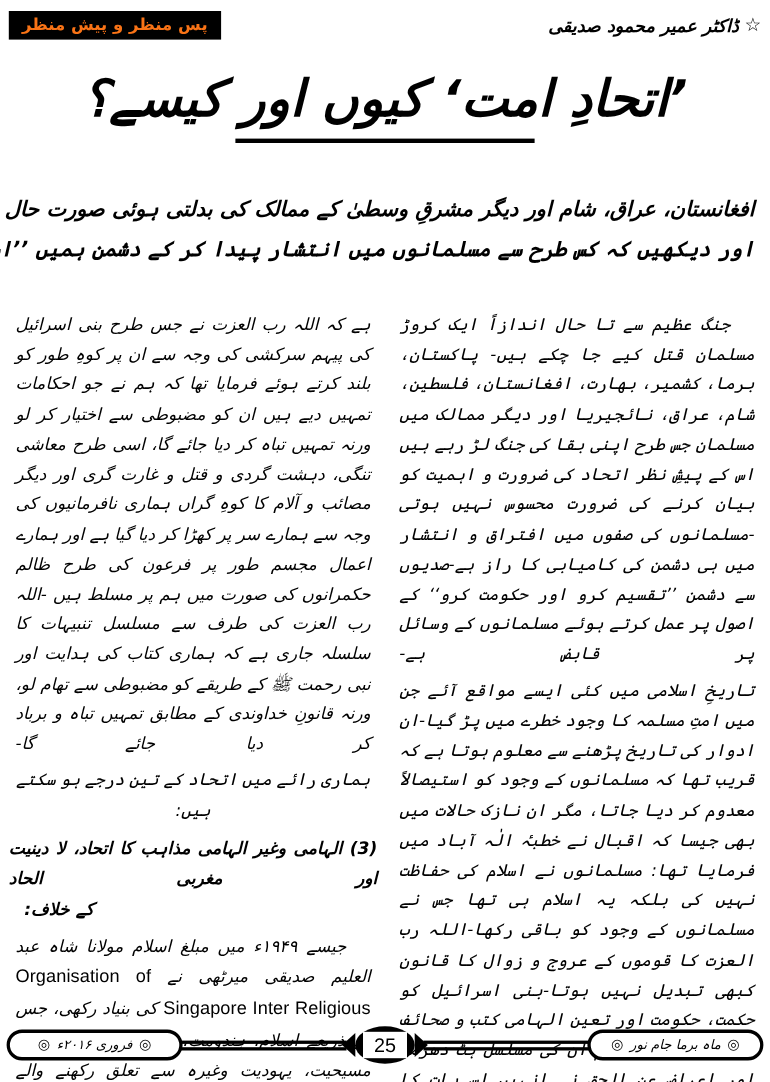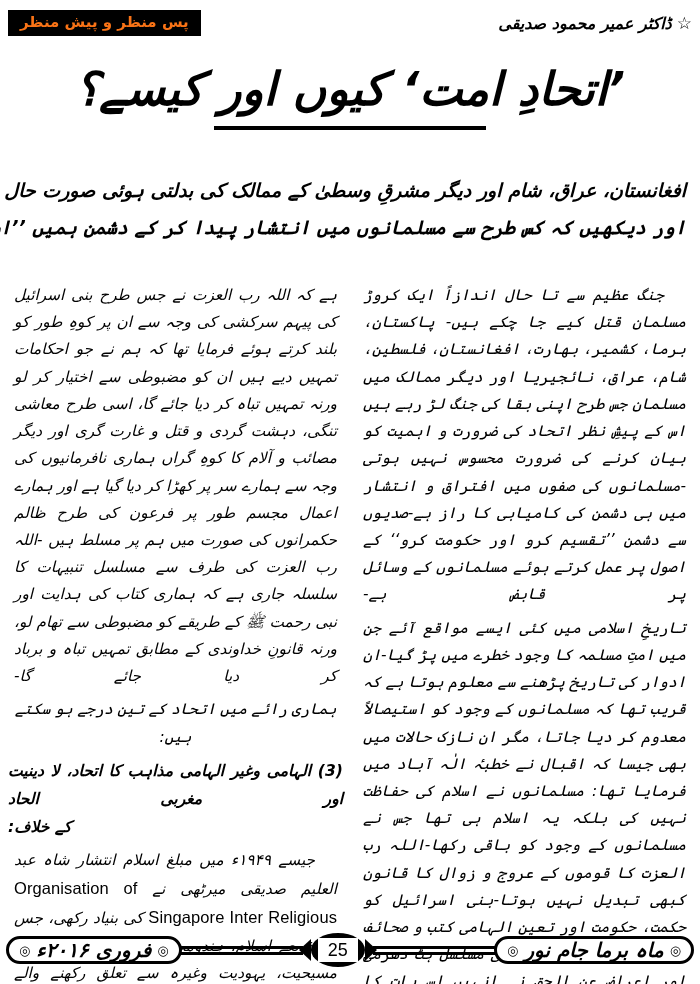--- a/index.html
+++ b/index.html
@@ -173,20 +173,21 @@
     direction: rtl;
     unicode-bidi: isolate;
     text-align: justify;
     text-align-last: justify;
     letter-spacing: -0.25px;
   }
 
   p.subhead.endline {
     text-align: left;
     text-align-last: left;
+    margin-left: 14px;
   }
 
   
   .latin {
     font-family: "Liberation Sans", sans-serif;
     font-style: normal;
     font-weight: 400;
     font-size: 16.5px;
     direction: ltr;
     unicode-bidi: isolate;
@@ -218,22 +219,22 @@
     align-items: center;
     justify-content: center;
     gap: 6px;
     padding: 0 10px;
     box-sizing: border-box;
     min-width: 160px;
     z-index: 2;
   }
 
   .foot-pill .pill-text {
-    font-size: 20px;
-    font-weight: 700;
+    font-size: 12px;
+    font-weight: 400;
     font-style: italic;
     direction: rtl;
     unicode-bidi: isolate;
     white-space: nowrap;
     letter-spacing: -0.3px;
   }
 
   .pill-dot {
     font-size: 13px;
     line-height: 1;
@@ -333,21 +334,21 @@
     <div class="column">
       <p class="para">ہے کہ اللہ رب العزت نے جس طرح بنی اسرائیل کی پیہم سرکشی کی وجہ سے ان پر کوہِ طور کو بلند کرتے ہوئے فرمایا تھا کہ ہم نے جو احکامات تمہیں دیے ہیں ان کو مضبوطی سے اختیار کر لو ورنہ تمہیں تباہ کر دیا جائے گا، اسی طرح معاشی تنگی، دہشت گردی و قتل و غارت گری اور دیگر مصائب و آلام کا کوہِ گراں ہماری نافرمانیوں کی وجہ سے ہمارے سر پر کھڑا کر دیا گیا ہے اور ہمارے اعمال مجسم طور پر فرعون کی طرح ظالم حکمرانوں کی صورت میں ہم پر مسلط ہیں -اللہ رب العزت کی طرف سے مسلسل تنبیہات کا سلسلہ جاری ہے کہ ہماری کتاب کی ہدایت اور نبی رحمت ﷺ کے طریقے کو مضبوطی سے تھام لو، ورنہ قانونِ خداوندی کے مطابق تمہیں تباہ و برباد کر دیا جائے گا-</p>
 
       <p class="para center">ہماری رائے میں اتحاد کے تین درجے ہو سکتے ہیں:</p>
 
       <p class="subhead">(3) الہامی وغیر الہامی مذاہب کا اتحاد، لا دینیت اور مغربی الحاد</p>
 
       <p class="subhead endline">کے خلاف:</p>
 
       <p class="para indent">
-        <span>جیسے ۱۹۴۹ء میں مبلغ اسلام انتشار شاہ عبد العلیم صدیقی میرٹھی نے</span>
+        <span>جیسے ۱۹۴۹ء میں مبلغ اسلام مولانا شاہ عبد العلیم صدیقی میرٹھی نے</span>
         <span class="latin">Organisation of Singapore Inter Religious</span>
         <span>کی بنیاد رکھی، جس کے ذریعے اسلام، ہندومت، تاؤازم، پارسی مذہب، مسیحیت، یہودیت وغیرہ سے تعلق رکھنے والے حضرات کو لا دینیت کے خلاف متحد کرنے کی عالمی سطح پر کوشش کی گئی-</span>
       </p>
 
     </div>
 
   </div>
 
   <div class="footer">
 

